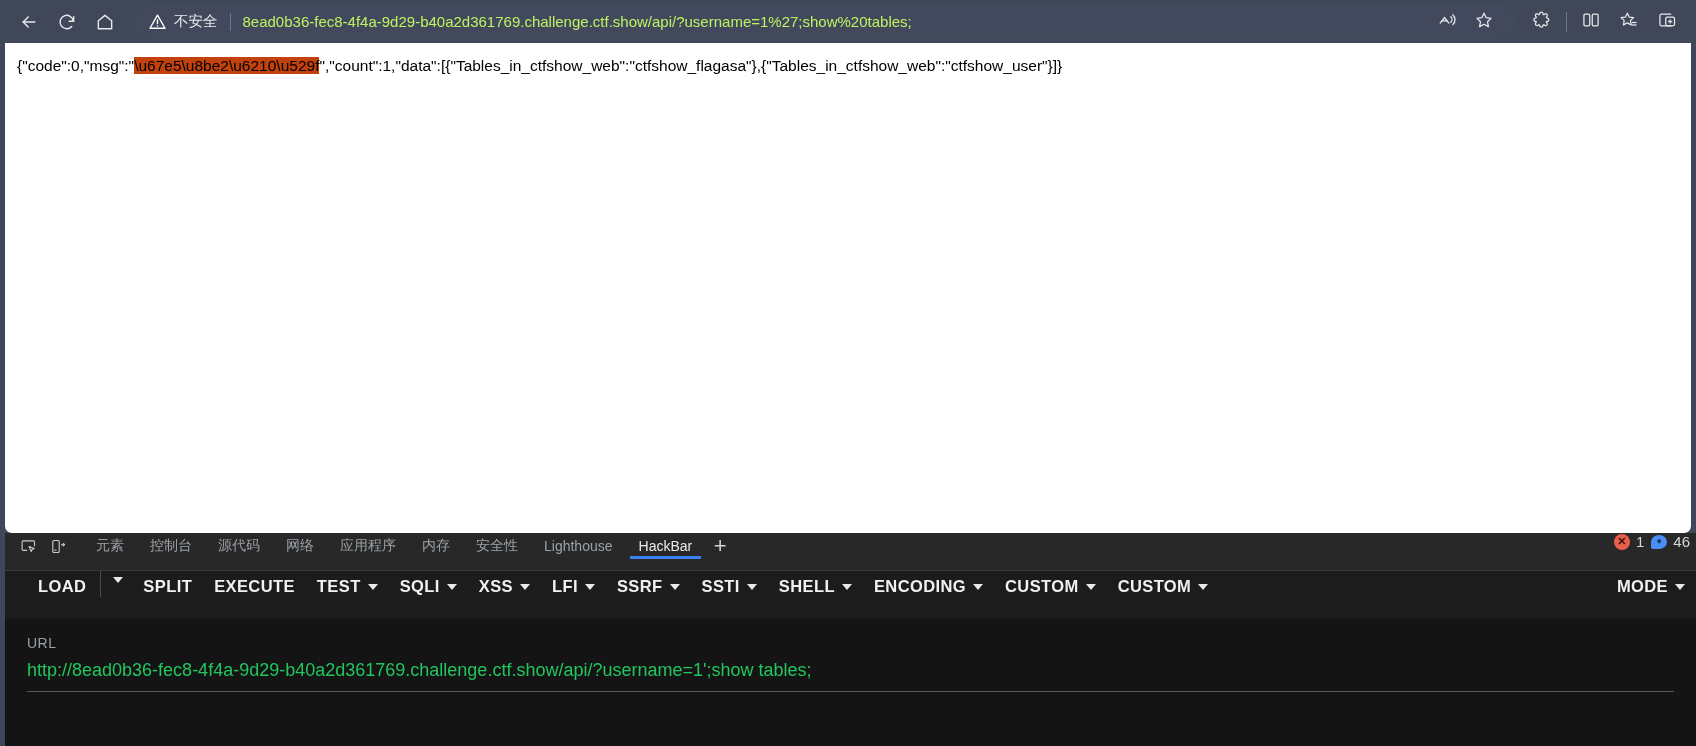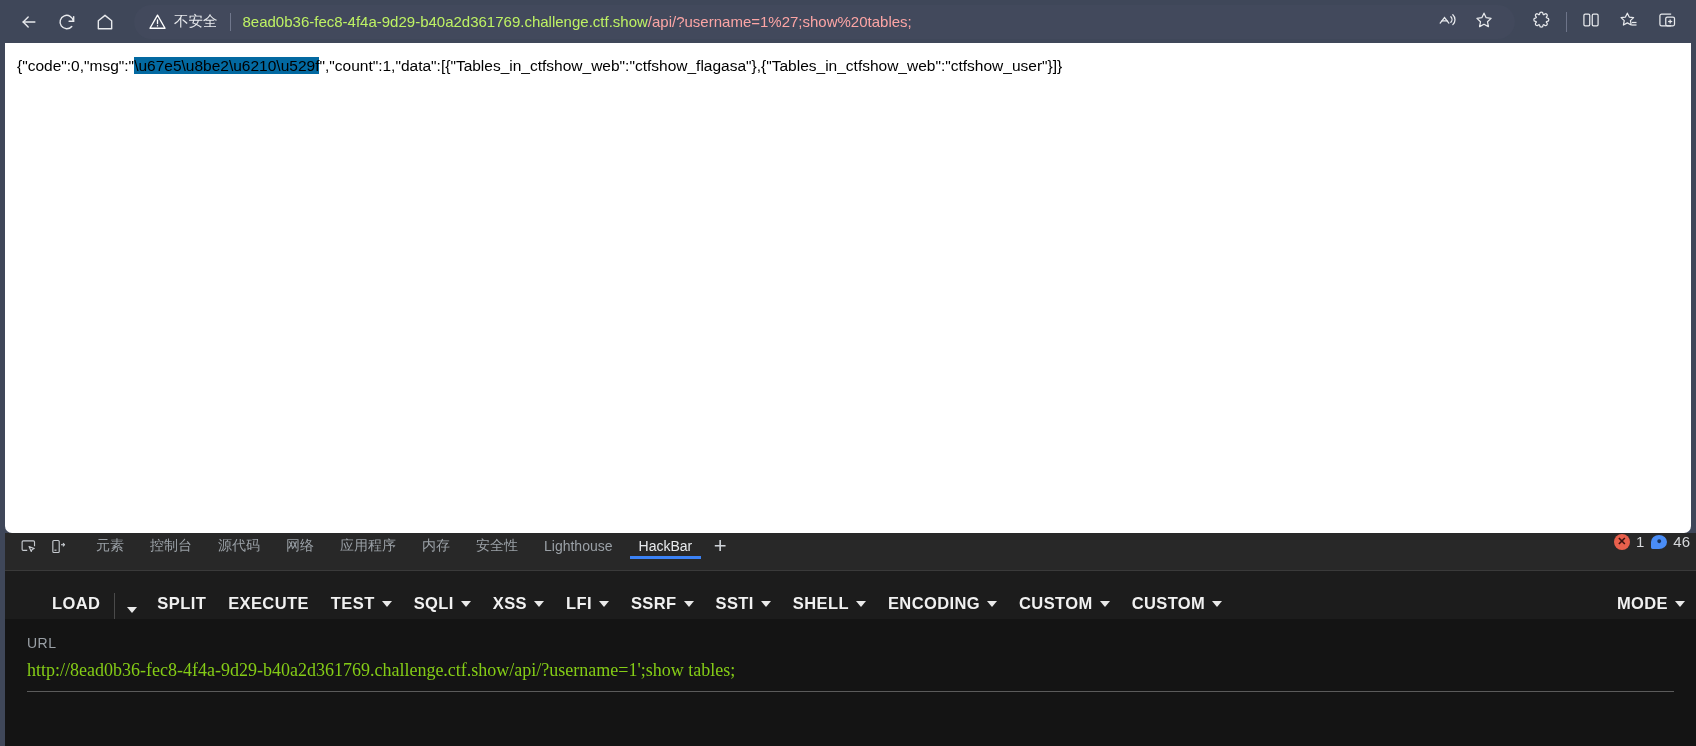--- a/index.html
+++ b/index.html
@@ -58,21 +58,21 @@
   }
   .url-text {
     font-size: 15px;
     white-space: nowrap;
     overflow: hidden;
     text-overflow: ellipsis;
     min-width: 0;
     flex: 1 1 auto;
   }
   .url-host { color: #bef264; }
-  .url-path { color: #fca5a5; }
+  .url-path { color: #bef264; }
 
   .omnibox-icons { display: flex; align-items: center; flex: 0 0 auto; margin-left: 6px; }
   .chrome-right { display: flex; align-items: center; flex: 0 0 auto; }
   .icon-btn {
     width: 38px; height: 34px;
     display: flex; align-items: center; justify-content: center;
     border-radius: 5px;
     cursor: pointer;
   }
   .vsep { width: 1px; height: 20px; background: #6d7489; margin: 0 5px; }
@@ -89,21 +89,21 @@
     overflow: hidden;
   }
   .page-body {
     padding: 13px 12px;
     font-family: "Liberation Sans", sans-serif;
     font-size: 15.5px;
     color: #000000;
     line-height: 1.35;
     white-space: nowrap;
   }
-  .sel { background: #0369a1; text-align: right; }
+  .sel { background: #c2410c; text-align: right; }
 
   
   .devtools {
     position: absolute;
     left: 5px;
     top: 533px;
     width: 1691px;
     height: 213px;
     background: #282828;
     display: flex;
@@ -164,22 +164,22 @@
     background: #4a8df6;
     display: flex; align-items: center; justify-content: center;
   }
   .msg-dot span { color: #17325c; font-size: 9px; line-height: 1; }
 
   
   .hb-toolbar {
     height: 48px;
     background: #1c1c1c;
     display: flex;
-    align-items: flex-end;
-    padding-left: 36px;
+    align-items: flex-start;
+    padding-left: 22px;
     flex: 0 0 auto;
     overflow: hidden;
   }
   .hb-btn {
     color: #f1f1f1;
     font-size: 16.5px;
     font-weight: bold;
     letter-spacing: .4px;
     padding: 6px 11px;
     cursor: pointer;
@@ -207,23 +207,23 @@
     overflow: hidden;
   }
   .hb-label {
     color: #9aa0a6;
     font-size: 14px;
     letter-spacing: .5px;
     margin-bottom: 9px;
     font-family: "Liberation Sans", sans-serif;
   }
   .hb-url-input {
-    font-family: Liberation Serif, serif;
+    font-family: Liberation Sans, sans-serif;
     font-size: 18px;
-    color: #84cc16;
+    color: #22c55e;
     background: transparent;
     border: none;
     border-bottom: 1px solid #5b5b5b;
     outline: none;
     width: 100%;
     padding: 0 0 10px 0;
     white-space: nowrap;
     overflow: hidden;
     display: block;
   }

